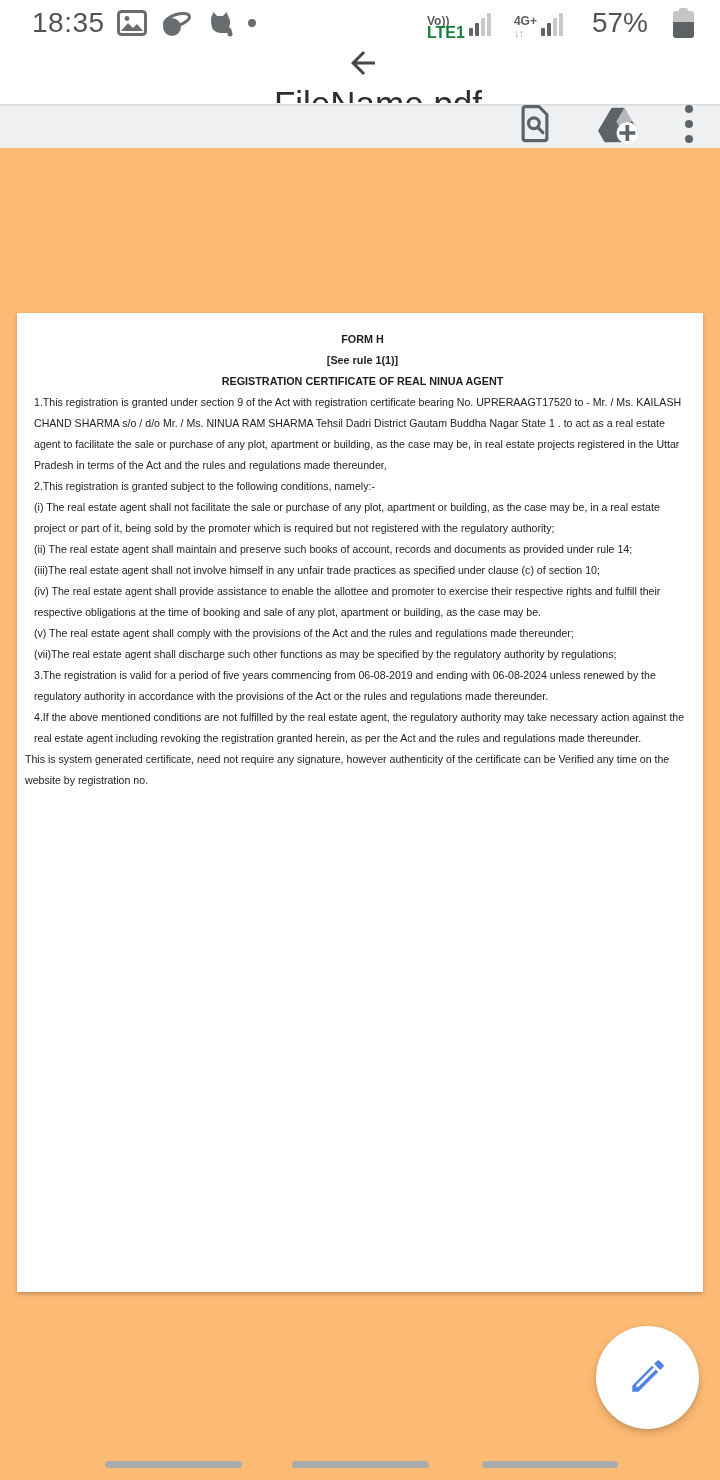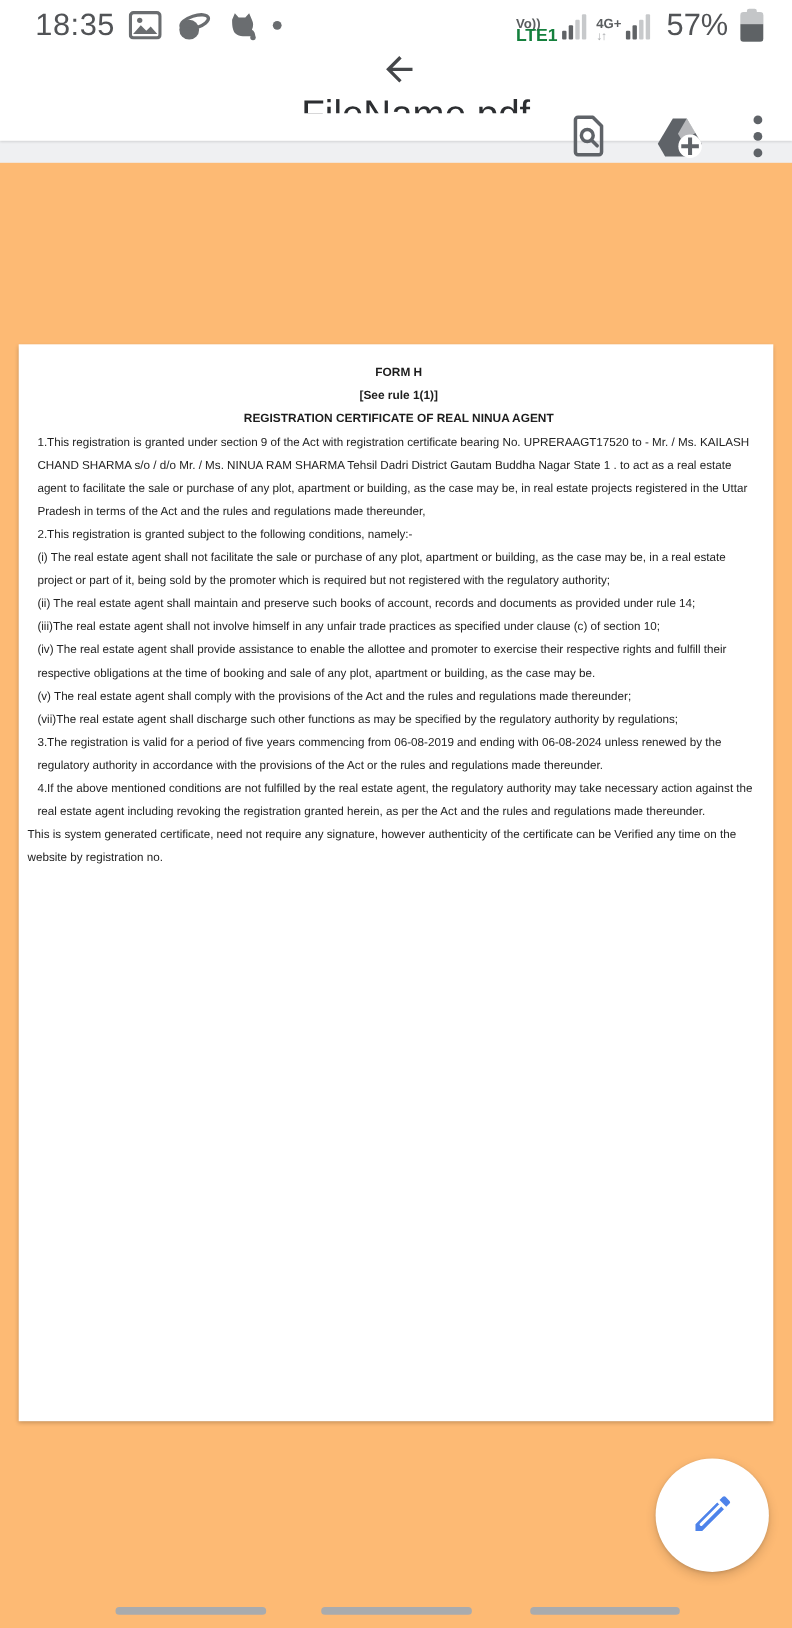--- a/index.html
+++ b/index.html
@@ -1,30 +1,30 @@
 <!DOCTYPE html>
 <html><head>
 <meta charset="utf-8">
 <style>
   * { margin:0; padding:0; box-sizing:border-box; }
   html,body { width:720px; height:1480px; }
   body { font-family:"Liberation Sans", sans-serif; background:#eff0f2; overflow:hidden; }
   .screen { position:relative; width:720px; height:1480px; }
 
   
-  .header-block { position:absolute; top:0; left:0; width:720px; height:128px;
+  .header-block { position:absolute; top:0; left:0; width:720px; height:104px;
     background:#ffffff; box-shadow:0 1px 2px rgba(0,0,0,.12); z-index:5;padding-left:22px; }
 
   
   .status-bar { position:absolute; top:0; left:0; width:720px; height:45px;
     display:flex; align-items:center; justify-content:space-between; padding:0 26px 0 32px; }
   .sb-left { display:flex; align-items:center; gap:12px; }
   .sb-time { font-size:28px; color:#515356; letter-spacing:.5px; }
   .sb-icon { display:inline-flex; }
-  .sb-right { display:flex; align-items:flex-end; gap:9px;justify-content:center; }
+  .sb-right { display:flex; align-items:flex-end; gap:23px;justify-content:center; }
   .net-cluster { display:flex; align-items:flex-end; gap:4px; }
   .net-text { display:flex; flex-direction:column; align-items:flex-start; line-height:12px; }
   .net-top { font-size:12px; color:#5b5e60; font-weight:bold; }
   .net-bottom { font-size:16px; color:#15803d; font-weight:bold; }
   .net-arrows { font-size:11px; color:#a9abad; letter-spacing:-1px; }
   .sig-bars { display:flex; align-items:flex-end; gap:2px; margin-bottom:3px; }
   .sig-bars i { display:block; width:4px; border-radius:1px; }
   .sig-bars i:nth-child(1){height:8px;} .sig-bars i:nth-child(2){height:13px;}
   .sig-bars i:nth-child(3){height:18px;} .sig-bars i:nth-child(4){height:23px;}
   .sig-dark { background:#606366; } .sig-light { background:#c7c9cb; }

